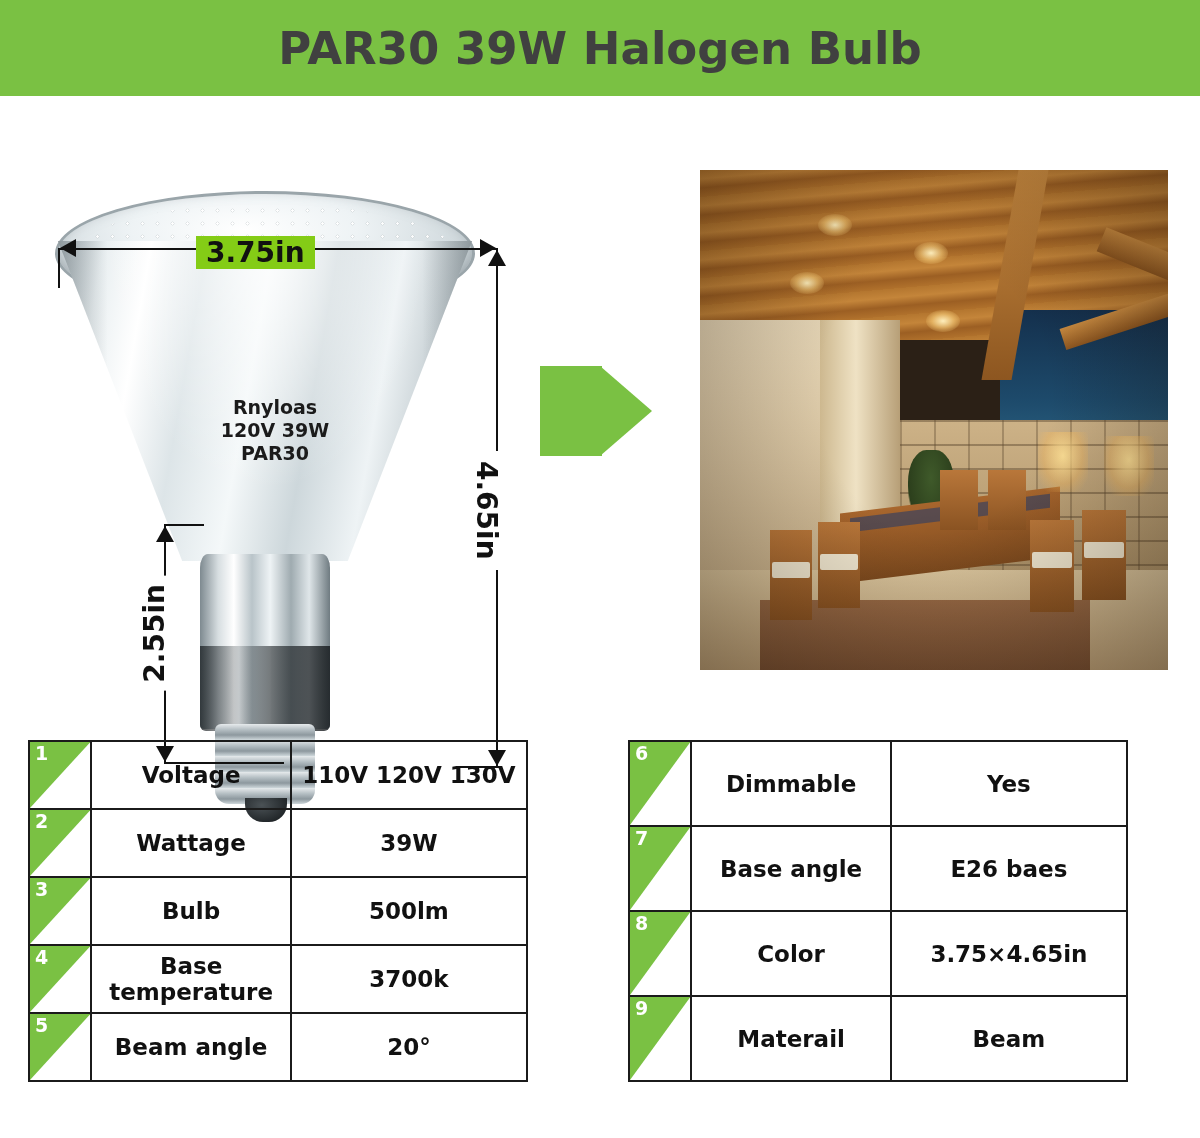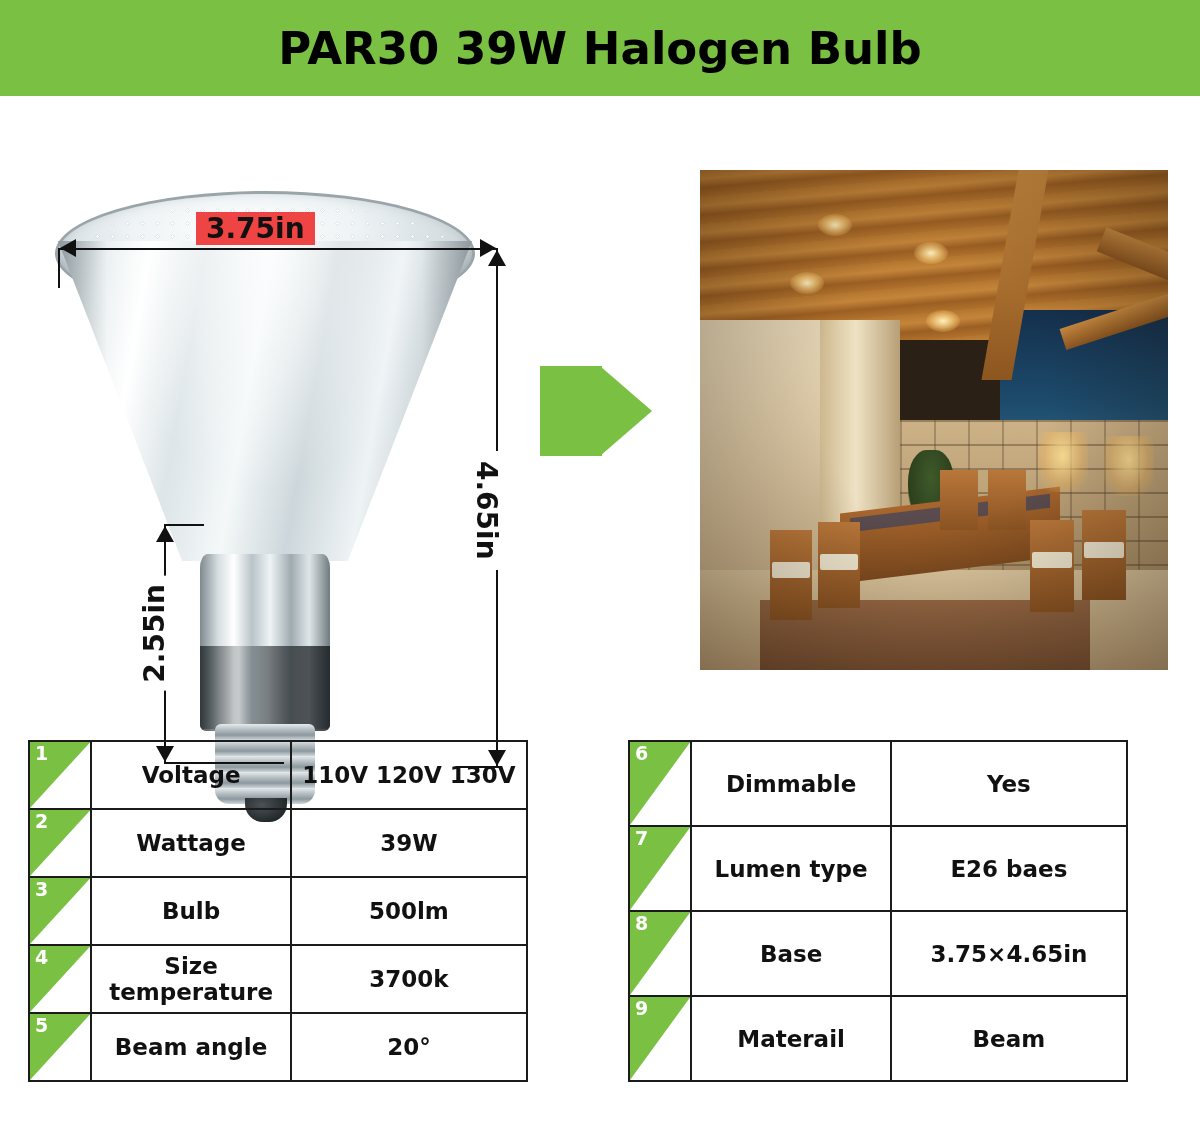--- a/index.html
+++ b/index.html
@@ -20,21 +20,21 @@
     width: 1200px;
     height: 96px;
     background: #7ac143;
     display: flex;
     align-items: center;
     justify-content: center;
   }
   .header-title {
     font-size: 45px;
     font-weight: bold;
-    color: #000000;
+    color: #404040;
     letter-spacing: 0px;
     white-space: nowrap;
   }
 
   
   .top-area {
     position: absolute;
     left: 0; top: 96px;
     width: 1200px;
     height: 620px;
@@ -150,22 +150,22 @@
   .dim-top-tick-l, .dim-top-tick-r {
     position: absolute;
     top: 152px;
     width: 2px; height: 40px;
     background: #111;
   }
   .dim-top-tick-l { left: 58px; }
   .dim-top-tick-r { left: 496px; }
   .dim-top-label {
     position: absolute;
-    left: 196px; top: 116px;
-    background: #ef4444;
+    left: 196px; top: 140px;
+    background: #84cc16;
     padding: 0 10px;
     font-size: 28px;
     font-weight: bold;
     color: #111;
   }
   .arrow-left, .arrow-right {
     position: absolute;
     top: 143px;
     width: 0; height: 0;
     border-top: 9px solid transparent;
@@ -411,20 +411,25 @@
 <div class="header-band">
   <div class="header-title">PAR30 39W Halogen Bulb</div>
 </div>
 
 <div class="top-area">
 
   <div class="bulb-wrap">
     <div class="bulb-face"></div>
     <div class="bulb-cone"></div>
     <div class="bulb-cone-shade"></div>
+    <div class="bulb-print">
+      <div>Rnyloas</div>
+      <div>120V 39W</div>
+      <div>PAR30</div>
+    </div>
     <div class="bulb-neck"></div>
     <div class="bulb-neck-dark"></div>
     <div class="bulb-base"></div>
     <div class="bulb-tip"></div>
   </div>
 
   <div class="dim-top"></div>
   <div class="dim-top-tick-l"></div>
   <div class="dim-top-tick-r"></div>
   <div class="arrow-left"></div>
@@ -512,21 +517,21 @@
           <span class="n">3</span>
         </td>
         <td class="c-label">Bulb</td>
         <td class="c-value">500lm</td>
       </tr>
       <tr>
         <td class="c-num">
           <span class="tri"></span>
           <span class="n">4</span>
         </td>
-        <td class="c-label">Size temperature</td>
+        <td class="c-label">Base temperature</td>
         <td class="c-value">3700k</td>
       </tr>
       <tr>
         <td class="c-num">
           <span class="tri"></span>
           <span class="n">5</span>
         </td>
         <td class="c-label">Beam angle</td>
         <td class="c-value">20°</td>
       </tr>
@@ -541,29 +546,29 @@
           <span class="n">6</span>
         </td>
         <td class="c-label">Dimmable</td>
         <td class="c-value">Yes</td>
       </tr>
       <tr>
         <td class="c-num">
           <span class="tri"></span>
           <span class="n">7</span>
         </td>
-        <td class="c-label">Lumen type</td>
+        <td class="c-label">Base angle</td>
         <td class="c-value">E26 baes</td>
       </tr>
       <tr>
         <td class="c-num">
           <span class="tri"></span>
           <span class="n">8</span>
         </td>
-        <td class="c-label">Base</td>
+        <td class="c-label">Color</td>
         <td class="c-value">3.75×4.65in</td>
       </tr>
       <tr>
         <td class="c-num">
           <span class="tri"></span>
           <span class="n">9</span>
         </td>
         <td class="c-label">Materail</td>
         <td class="c-value">Beam</td>
       </tr>

